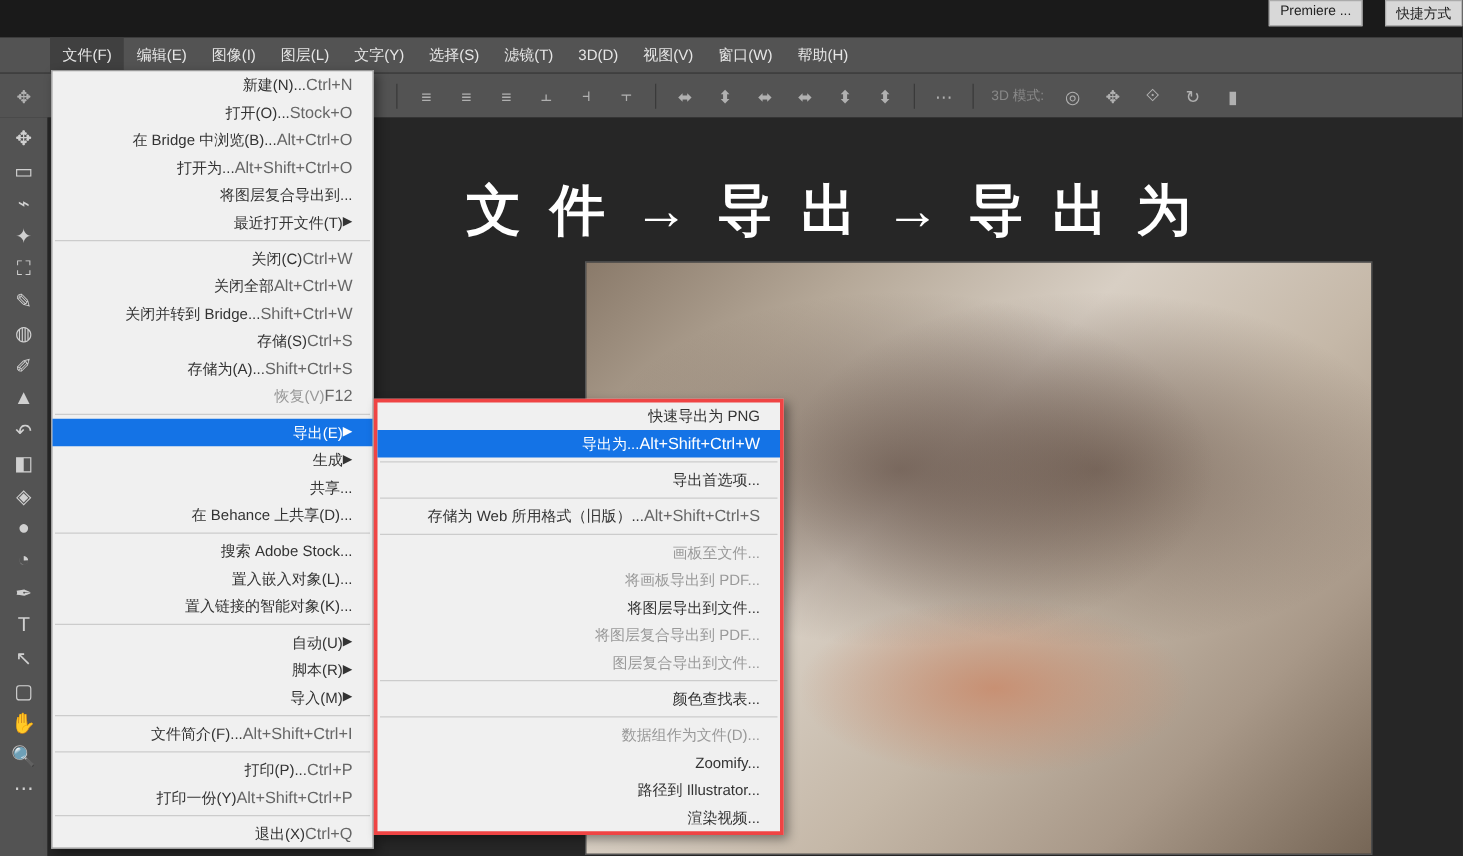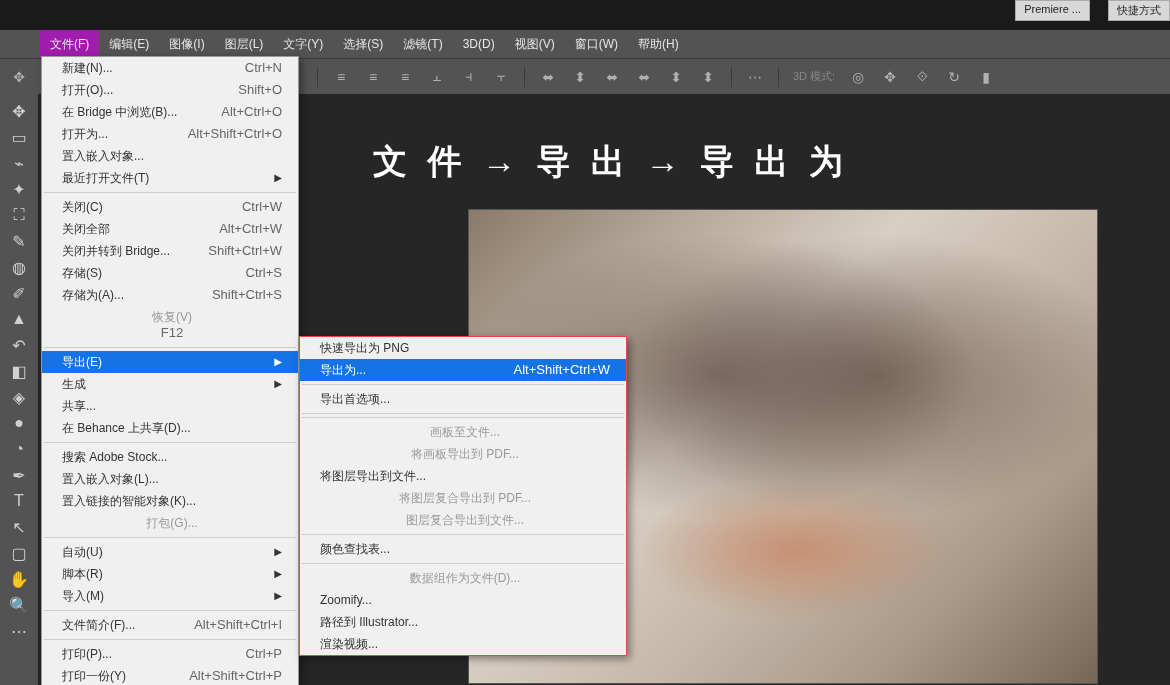--- a/index.html
+++ b/index.html
@@ -2,40 +2,40 @@
 <html><head>
 <meta charset="utf-8">
 <style>
 * { margin: 0; padding: 0; box-sizing: border-box; font-family: "Microsoft YaHei", sans-serif; }
 body { width: 1170px; height: 685px; background: #323232; overflow: hidden; position: relative; }
 .topbar-area { position: absolute; top: 0; left: 0; right: 0; height: 30px; background: #1a1a1a; }
 .ps-icon-box { position: absolute; top: 33px; left: 12px; width: 20px; height: 18px; background: #001e36; border-radius: 3px; display: flex; align-items: center; justify-content: center; }
 .ps-icon-box span { color: #31a8ff; font-size: 10px; font-weight: bold; }
 .menubar { position: absolute; top: 30px; left: 0; right: 0; height: 28px; background: #535353; display: flex; align-items: center; padding-left: 40px; }
 .menubar-item { color: #e6e6e6; font-size: 12px; padding: 6px 10px; cursor: pointer; }
-.menubar-item.active { background: #a21caf; }
+.menubar-item.active { background: #404040; }
 .options-bar { position: absolute; top: 58px; left: 0; right: 0; height: 36px; background: #535353; border-top: 1px solid #3a3a3a; display: flex; align-items: center; padding-left: 10px; gap: 14px; }
 .opt-icon { color: #b0b0b0; font-size: 14px; width: 18px; height: 18px; display: flex; align-items: center; justify-content: center; }
 .opt-sep { width: 1px; height: 20px; background: #3a3a3a; }
 .opt-text { color: #888; font-size: 11px; }
 .toolbox { position: absolute; top: 94px; left: 0; width: 38px; bottom: 0; background: #535353; display: flex; flex-direction: column; align-items: center; padding-top: 5px; gap: 2px; }
 .tool { width: 30px; height: 24px; display: flex; align-items: center; justify-content: center; color: #d0d0d0; font-size: 16px; cursor: pointer; }
 .canvas-area { position: absolute; top: 94px; left: 38px; right: 0; bottom: 0; background: #262626; }
 .canvas-img { position: absolute; top: 115px; left: 430px; width: 630px; height: 475px; background: linear-gradient(135deg, #8a7a6a 0%, #b5a898 20%, #d8cfc4 40%, #c5b8a8 60%, #a89888 80%, #766656 100%); border: 1px solid #555; overflow: hidden; }
 .cat-overlay { position: absolute; inset: 0; background: radial-gradient(ellipse 40% 30% at 40% 35%, rgba(80,60,50,0.6), transparent), radial-gradient(ellipse 40% 30% at 65% 35%, rgba(80,60,50,0.6), transparent), radial-gradient(ellipse 25% 15% at 52% 72%, rgba(200,140,110,0.9), transparent); }
-.annotation { position: absolute; top: 45px; left: 335px; color: #fff; font-size: 34px; font-weight: bold; font-family: "STXingkai", "KaiTi", serif; letter-spacing: 6px; white-space: nowrap; }
+.annotation { position: absolute; top: 45px; left: 335px; color: #fff; font-size: 44px; font-weight: bold; font-family: "STXingkai", "KaiTi", serif; letter-spacing: 6px; white-space: nowrap; }
 .dropdown1 { position: absolute; top: 56px; left: 41px; width: 258px; background: #f0f0f0; border: 1px solid #999; box-shadow: 3px 3px 8px rgba(0,0,0,0.4); font-size: 12px; color: #333; z-index: 100; }
-.dd-item { display: flex; justify-content: space-between; align-items: center; padding: 3px 16px 3px 20px; cursor: pointer; line-height: 16px; }
+.dd-item { display: flex; justify-content: flex-end; align-items: center; padding: 3px 16px 3px 20px; cursor: pointer; line-height: 16px; }
 .dd-item.highlighted { background: #1473e6; color: #fff; }
-.dd-item.disabled { color: #999; flex-direction: column; }
+.dd-item.disabled { color: #999; }
 .dd-shortcut { color: #666; font-size: 13px; }
 .dd-item.highlighted .dd-shortcut { color: #fff; }
 .dd-sep { height: 1px; background: #ccc; margin: 3px 2px; }
 .dd-arrow { font-size: 10px; }
-.dropdown2 { position: absolute; top: 336px; left: 299px; width: 328px; background: #f0f0f0; border: 1px solid #ef4444; box-shadow: 3px 3px 8px rgba(0,0,0,0.4); font-size: 12px; color: #333; z-index: 101; }
+.dropdown2 { position: absolute; top: 319px; left: 299px; width: 328px; background: #f0f0f0; border: 3px solid #ef4444; box-shadow: 3px 3px 8px rgba(0,0,0,0.4); font-size: 12px; color: #333; z-index: 101; }
 .taskbar-right { position: absolute; top: 0; right: 0; display: flex; gap: 18px; }
 .tb-item { background: #d8d8d8; color: #222; font-size: 11px; padding: 2px 8px; border: 1px solid #aaa; }
 </style>
 </head>
 <body>
 
 <div class="topbar-area"></div>
 <div class="taskbar-right">
   <div class="tb-item">Premiere ...</div>
   <div class="tb-item">快捷方式</div>
@@ -118,32 +118,32 @@
   </div>
 </div>
 
 <div class="dropdown1" id="file-menu">
     <div class="dd-item">
       <span>新建(N)...</span>
       <span class="dd-shortcut">Ctrl+N</span>
     </div>
     <div class="dd-item">
       <span>打开(O)...</span>
-      <span class="dd-shortcut">Shift+O</span>
+      <span class="dd-shortcut">Stock+O</span>
     </div>
     <div class="dd-item">
       <span>在 Bridge 中浏览(B)...</span>
       <span class="dd-shortcut">Alt+Ctrl+O</span>
     </div>
     <div class="dd-item">
       <span>打开为...</span>
       <span class="dd-shortcut">Alt+Shift+Ctrl+O</span>
     </div>
     <div class="dd-item">
-      <span>置入嵌入对象...</span>
+      <span>将图层复合导出到...</span>
     </div>
     <div class="dd-item">
       <span>最近打开文件(T)</span>
       <span class="dd-arrow">▶</span>
     </div>
     <div class="dd-sep"></div>
     <div class="dd-item">
       <span>关闭(C)</span>
       <span class="dd-shortcut">Ctrl+W</span>
     </div>
@@ -184,23 +184,20 @@
     </div>
     <div class="dd-sep"></div>
     <div class="dd-item">
       <span>搜索 Adobe Stock...</span>
     </div>
     <div class="dd-item">
       <span>置入嵌入对象(L)...</span>
     </div>
     <div class="dd-item">
       <span>置入链接的智能对象(K)...</span>
-    </div>
-    <div class="dd-item disabled">
-      <span>打包(G)...</span>
     </div>
     <div class="dd-sep"></div>
     <div class="dd-item">
       <span>自动(U)</span>
       <span class="dd-arrow">▶</span>
     </div>
     <div class="dd-item">
       <span>脚本(R)</span>
       <span class="dd-arrow">▶</span>
     </div>
@@ -234,20 +231,24 @@
     </div>
     <div class="dd-item highlighted">
       <span>导出为...</span>
       <span class="dd-shortcut">Alt+Shift+Ctrl+W</span>
     </div>
     <div class="dd-sep"></div>
     <div class="dd-item">
       <span>导出首选项...</span>
     </div>
     <div class="dd-sep"></div>
+    <div class="dd-item">
+      <span>存储为 Web 所用格式（旧版）...</span>
+      <span class="dd-shortcut">Alt+Shift+Ctrl+S</span>
+    </div>
     <div class="dd-sep"></div>
     <div class="dd-item disabled">
       <span>画板至文件...</span>
     </div>
     <div class="dd-item disabled">
       <span>将画板导出到 PDF...</span>
     </div>
     <div class="dd-item">
       <span>将图层导出到文件...</span>
     </div>

